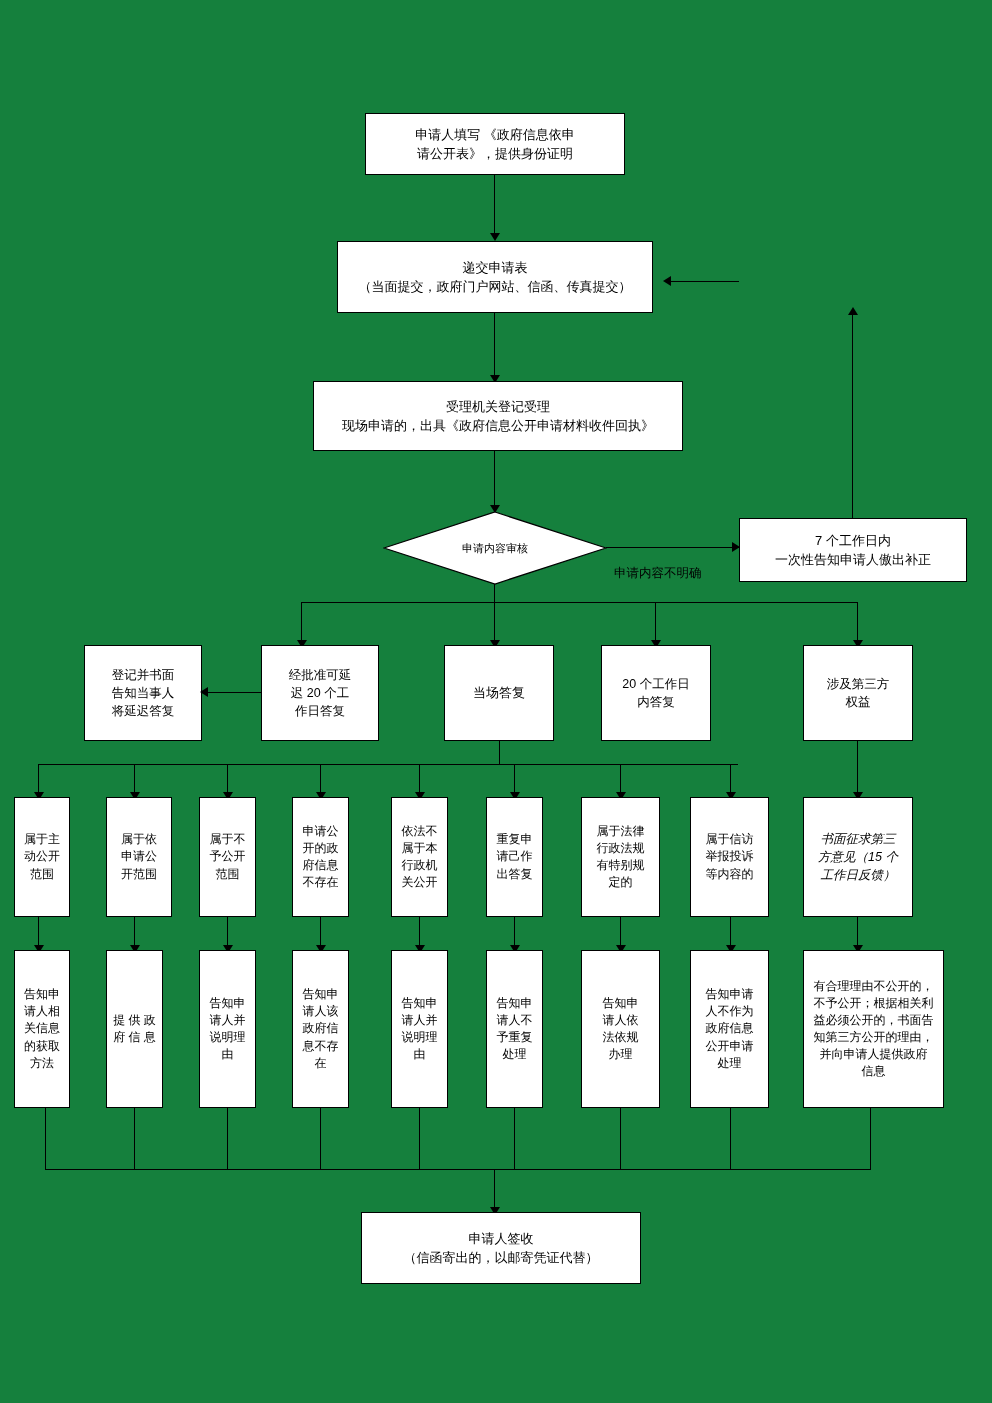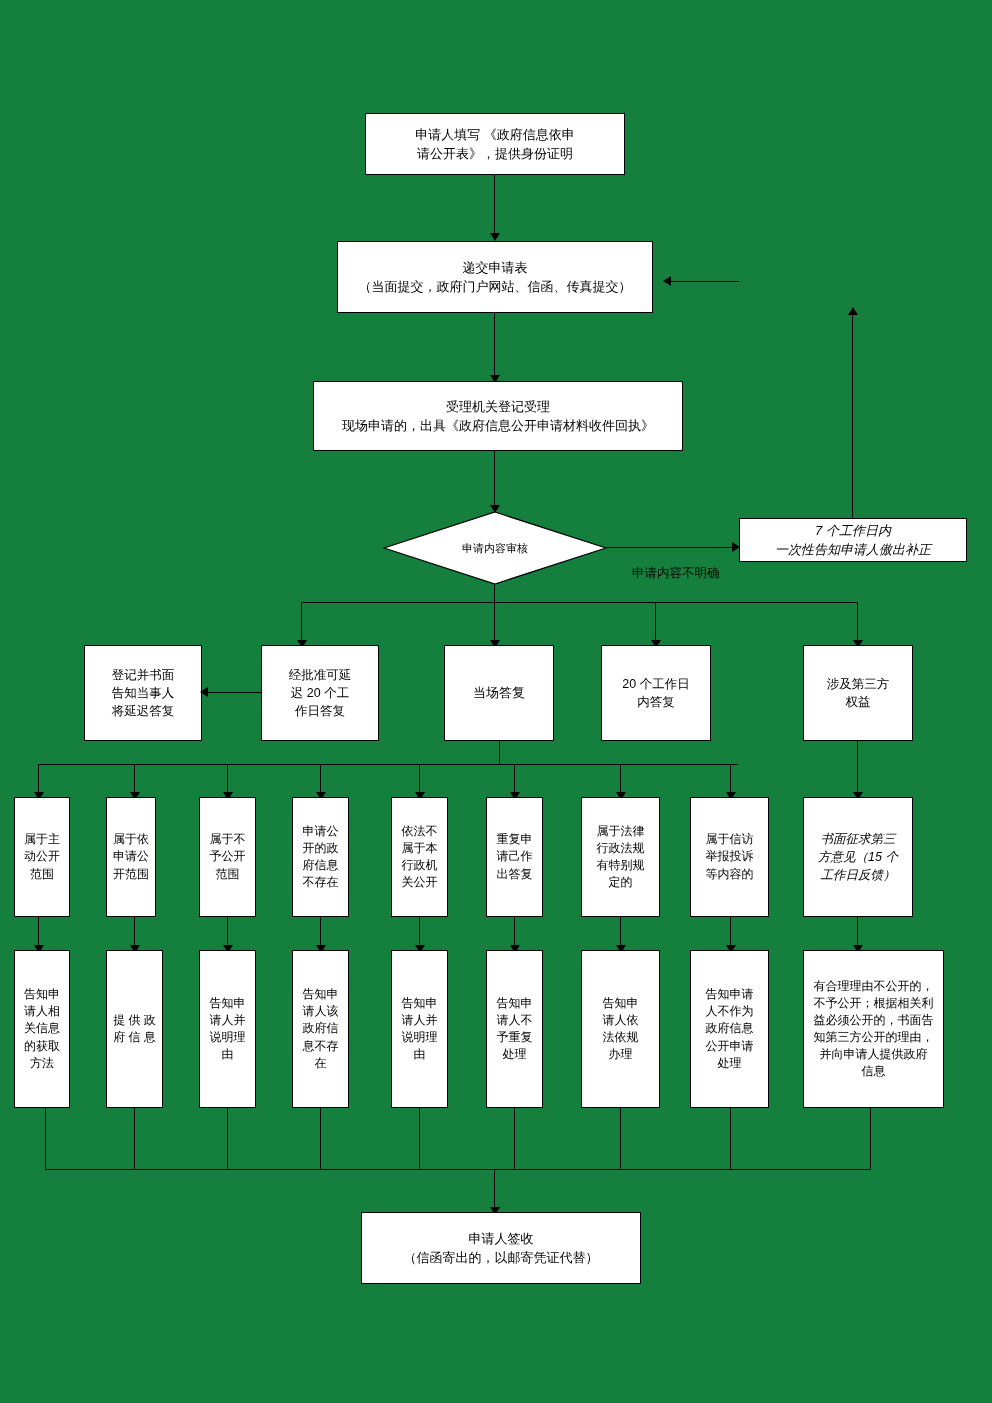--- a/index.html
+++ b/index.html
@@ -56,23 +56,23 @@
 
   <div class="diamond" style="left:383px;top:511px;">
     <svg width="224" height="74" viewBox="0 0 224 74">
       <polygon points="112,1 223,37 112,73 1,37" fill="#ffffff" stroke="#000000" stroke-width="1.3"></polygon>
     </svg>
   </div>
   <div class="dlabel" style="left:395px;top:511px;width:200px;height:74px;">申请内容审核</div>
 
   <div class="hline" style="left:606px;top:547px;width:133px;"></div>
   <div class="arrow-r" style="left:732px;top:542px;"></div>
-  <div class="lbl" style="left:632px;top:565px;">申请内容不明确</div>
-
-  <div class="box multiline" style="left:739px;top:518px;width:228px;height:44px;font-style:italic;">7 个工作日内
+  <div class="lbl" style="left:614px;top:565px;">申请内容不明确</div>
+
+  <div class="box multiline" style="left:739px;top:518px;width:228px;height:64px;">7 个工作日内
 一次性告知申请人傲出补正</div>
 
   <div class="vline" style="left:852px;top:315px;height:203px;"></div>
   <div class="arrow-u" style="left:848px;top:307px;"></div>
 
   <div class="vline" style="left:494px;top:584px;height:19px;"></div>
 
   <div class="hline" style="left:301px;top:602px;width:557px;"></div>
 
   <div class="vline" style="left:301px;top:602px;height:40px;"></div>
@@ -122,21 +122,21 @@
   <div class="arrow-d" style="left:616px;top:792px;"></div>
   <div class="vline" style="left:730px;top:764px;height:30px;"></div>
   <div class="arrow-d" style="left:726px;top:792px;"></div>
 
   <div class="vline" style="left:857px;top:741px;height:53px;"></div>
   <div class="arrow-d" style="left:853px;top:792px;"></div>
 
   <div class="box tiny multiline" style="left:14px;top:797px;width:56px;height:120px;">属于主
 动公开
 范围</div>
-  <div class="box tiny multiline" style="left:106px;top:797px;width:50px;height:120px;">属于依
+  <div class="box tiny multiline" style="left:106px;top:797px;width:66px;height:120px;">属于依
 申请公
 开范围</div>
   <div class="box tiny multiline" style="left:199px;top:797px;width:57px;height:120px;">属于不
 予公开
 范围</div>
   <div class="box tiny multiline" style="left:292px;top:797px;width:57px;height:120px;">申请公
 开的政
 府信息
 不存在</div>
   <div class="box tiny multiline" style="left:391px;top:797px;width:57px;height:120px;">依法不

